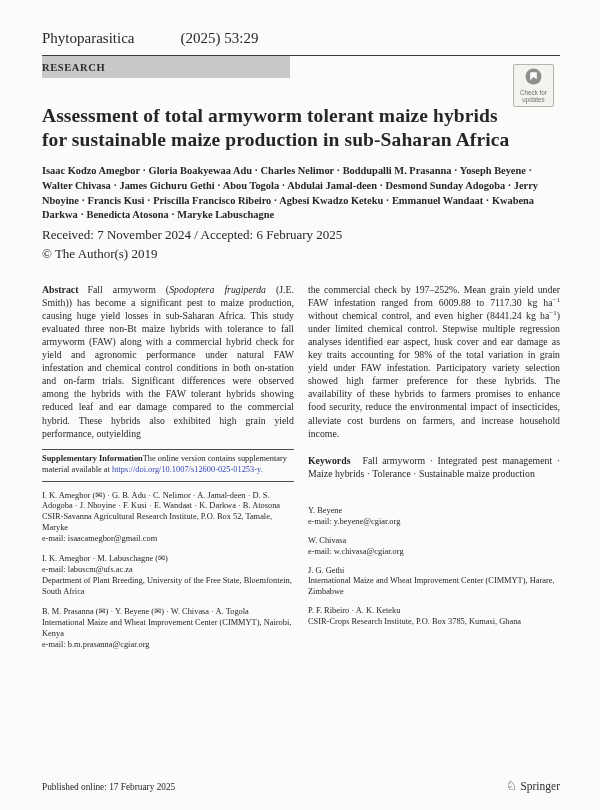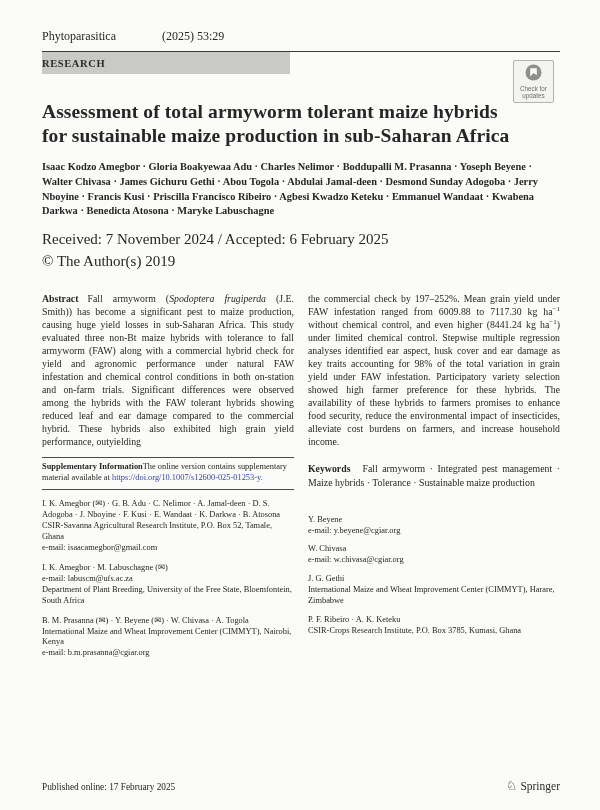--- a/index.html
+++ b/index.html
@@ -13,21 +13,21 @@
   .page{
     width:600px;height:810px;
     background:#fbfbf9;
     color:var(--ink);
     font-family:"Liberation Serif","DejaVu Serif",serif;
     padding:28px 40px 18px 42px;
     display:flex;flex-direction:column;
     overflow:hidden;
   }
   
-  .jline{display:flex;font-size:12px;line-height:1.35;}
+  .jline{display:flex;font-size:15px;line-height:1.35;}
   .jline .journal{margin-right:46px;}
   .doi-line{font-size:9.3px;line-height:1.35;}
   .research-row{position:relative;margin-top:7px;border-top:1.6px solid #3c3c3c;}
   .research-bar{
     width:248px;height:22px;background:var(--bar);
     display:flex;align-items:center;
     font-weight:bold;font-size:10.5px;letter-spacing:.6px;color:#2c2c2c;
   }
   .check-badge{
     position:absolute;right:6px;top:8px;width:41px;
@@ -36,21 +36,21 @@
     padding:3px 1px 2px;cursor:pointer;
   }
   .check-badge .txt{
     font-family:"Liberation Sans","DejaVu Sans",sans-serif;
     font-size:6.3px;line-height:1.15;color:#6e6e6c;text-align:center;
   }
   
   .title{margin-top:26px;font-size:19.5px;font-weight:bold;line-height:1.2;letter-spacing:.1px;}
   .title span{display:block;}
   .authors{margin-top:13px;font-size:10.4px;font-weight:bold;line-height:1.42;width:512px;}
-  .dates{margin-top:10px;font-size:15px;line-height:1.45;}
+  .dates{margin-top:3px;font-size:13px;line-height:1.45;}
   
   .cols{display:flex;gap:14px;margin-top:19px;flex:1;}
   .col{width:253px;}
   .body-text{font-size:9.8px;line-height:1.335;text-align:justify;hyphens:auto;}
   .b{font-weight:bold;}
   .abs-label{margin-right:9px;}
   .it{font-style:italic;}
   sup{font-size:7px;line-height:0;}
   .kw{margin-top:14px;}
   .kw .b{margin-right:12px;}
@@ -111,21 +111,21 @@
 
   <div class="cols">
 
     <div class="col">
       <p class="body-text"><span class="b abs-label">Abstract</span><span>Fall armyworm (</span><span class="it">Spodoptera frugiperda</span><span> (J.E. Smith)) has become a significant pest to maize production, causing huge yield losses in sub-Saharan Africa. This study evaluated three non-Bt maize hybrids with tolerance to fall armyworm (FAW) along with a commercial hybrid check for yield and agronomic performance under natural FAW infestation and chemical control conditions in both on-station and on-farm trials. Significant differences were observed among the hybrids with the FAW tolerant hybrids showing reduced leaf and ear damage compared to the commercial hybrid. These hybrids also exhibited high grain yield performance, outyielding</span></p>
 
       <div class="suppl"><span class="b">Supplementary Information</span><span>The online version contains supplementary material available at </span><a class="link">https://doi.org/10.1007/s12600-025-01253-y.</a></div>
 
       <div class="fn">
         <div>I. K. Amegbor (✉) · G. B. Adu · C. Nelimor · A. Jamal-deen · D. S. Adogoba · J. Nboyine · F. Kusi · E. Wandaat · K. Darkwa · B. Atosona</div>
-        <div>CSIR-Savanna Agricultural Research Institute, P.O. Box 52, Tamale, Ghana</div>
+        <div>CSIR-Savanna Agricultural Research Institute, P.O. Box 52, Tamale, Maryke</div>
         <div>e-mail: isaacamegbor@gmail.com</div>
       </div>
 
       <div class="fn">
         <div>I. K. Amegbor · M. Labuschagne (✉)</div>
         <div>e-mail: labuscm@ufs.ac.za</div>
         <div>Department of Plant Breeding, University of the Free State, Bloemfontein, South Africa</div>
       </div>
 
       <div class="fn">

